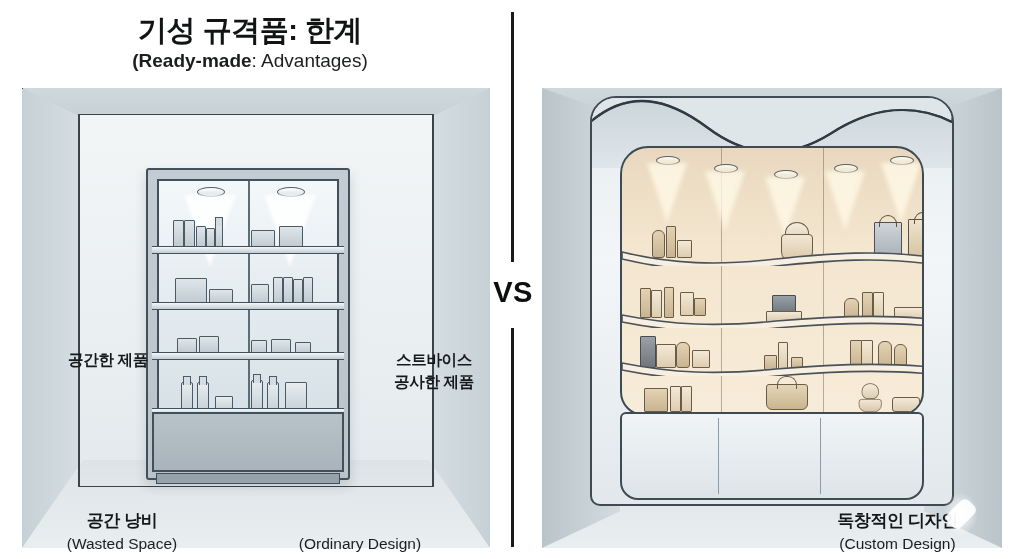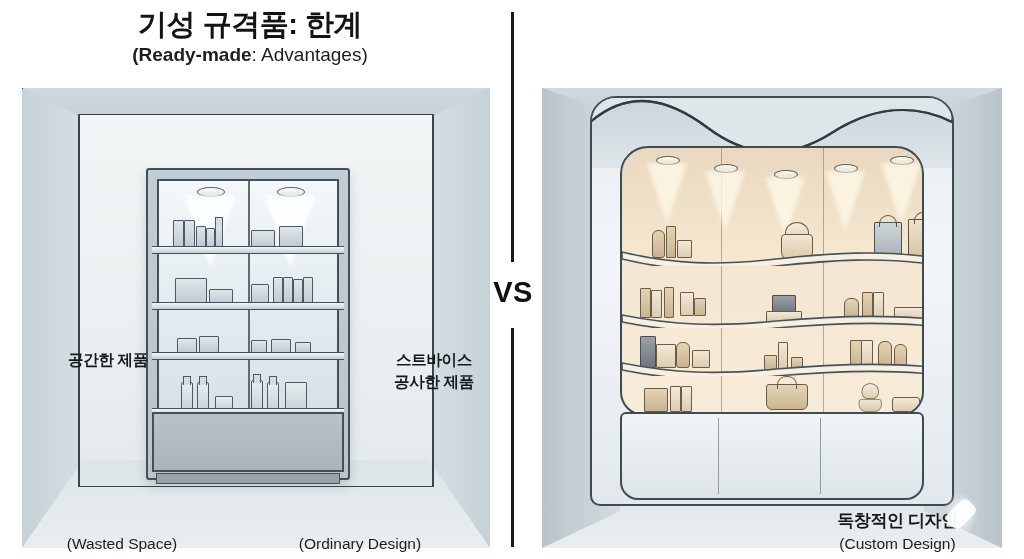--- a/index.html
+++ b/index.html
@@ -11,21 +11,21 @@
     position:relative;
   }
   .stage{position:relative;width:1024px;height:559px;}
 
   
   .title-block{position:absolute;top:0;text-align:center;}
   .title-block.left{left:0;width:500px;}
   .title-block.right{left:524px;width:500px;}
   .title-ko{
     font-size:29px;font-weight:bold;color:#111315;
-    letter-spacing:-0.5px;line-height:1.25;margin-top:6px;
+    letter-spacing:-0.5px;line-height:1.25;margin-top:12px;
   }
   .title-en{
     font-size:19px;color:#1b1d1f;line-height:1.25;margin-top:1px;
   }
   .title-en b{font-weight:bold;}
 
   
   .divider{
     position:absolute;left:511px;top:12px;width:3px;height:535px;
     background:#17191b;
@@ -420,20 +420,21 @@
         <i style="left:66%;"></i>
       </div>
     </div>
   </div>
 
   <div class="divider"></div>
   <div class="divider-gap"></div>
   <div class="vs">VS</div>
 
   <div class="bcap l1">
+    <div class="ko">공간 낭비</div>
     <div class="en">(Wasted Space)</div>
   </div>
   <div class="bcap l2">
     <div class="en">(Ordinary Design)</div>
   </div>
   <div class="bcap r2">
     <div class="ko">독창적인 디자인</div>
     <div class="en">(Custom Design)</div>
   </div>
 

